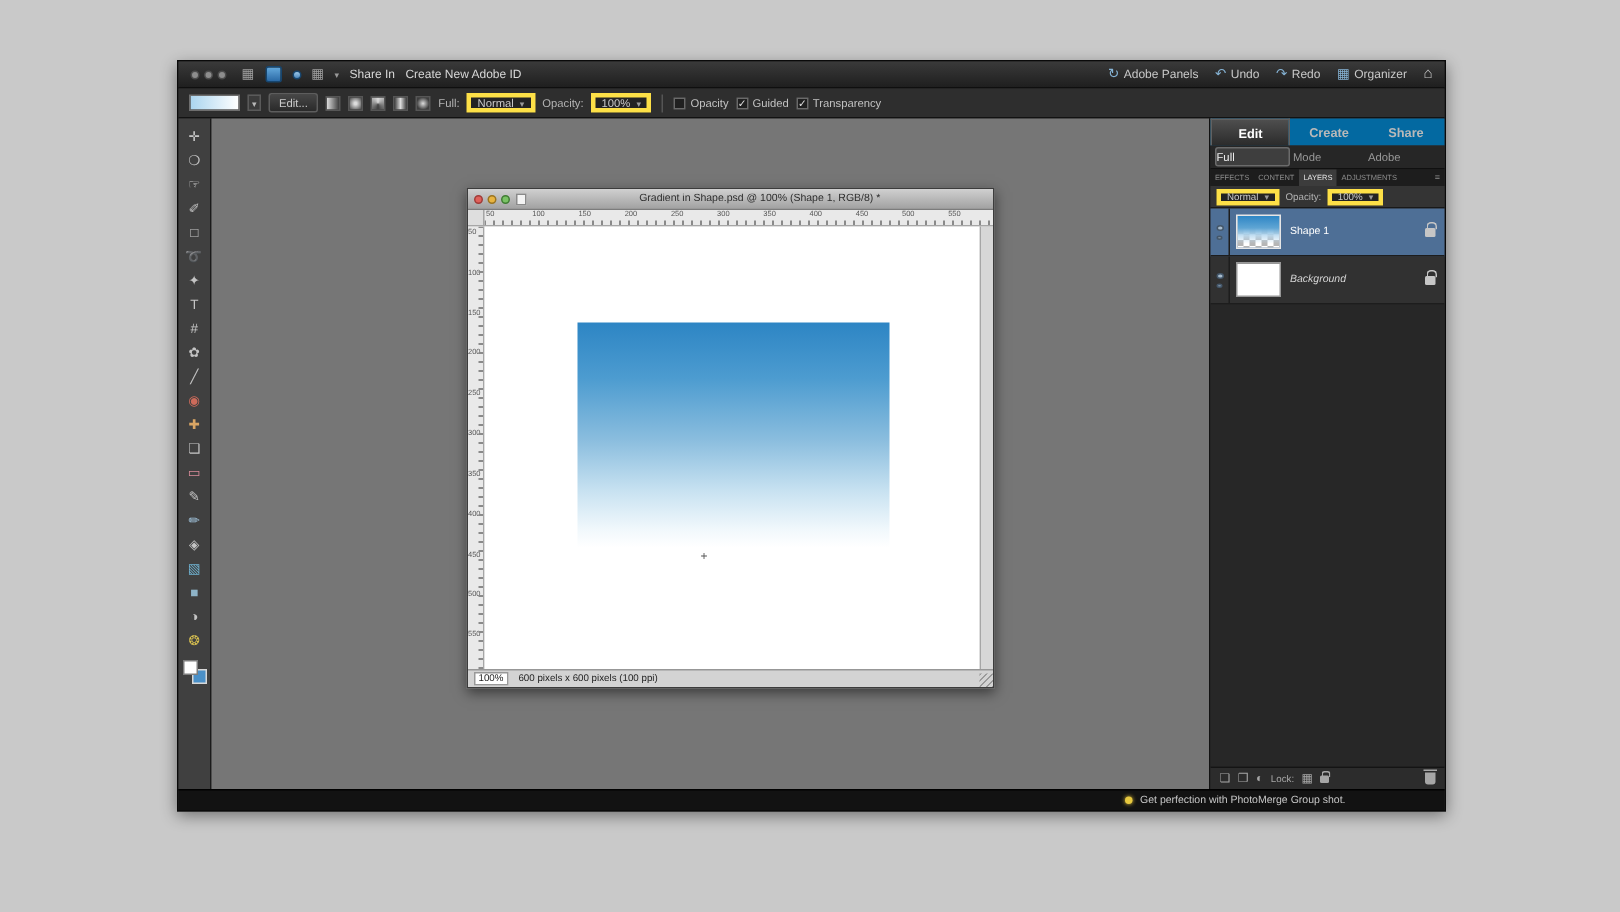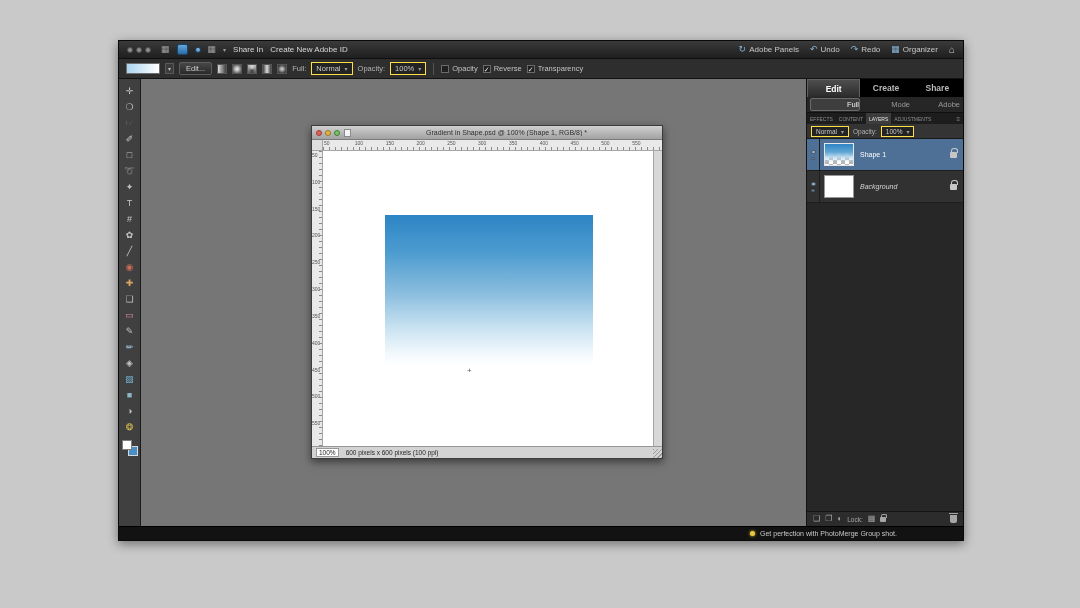--- a/index.html
+++ b/index.html
@@ -33,21 +33,21 @@
                font-size:6px; display:flex; align-items:center; justify-content:center; }
   .btn { background:linear-gradient(#474747,#2a2a2a); border:1px solid #5d5d5d; border-radius:2px;
          color:#cccccc; font-size:7.5px; padding:1px 6px; white-space:nowrap; }
   .grad-type { width:10px; height:10px; border:1px solid #565656; }
   .gt-linear   { background:linear-gradient(90deg,#dcdcdc,#3e3e3e); }
   .gt-radial   { background:radial-gradient(circle,#dcdcdc 15%,#3e3e3e); }
   .gt-angle    { background:conic-gradient(#dcdcdc,#3e3e3e,#dcdcdc); }
   .gt-reflect  { background:linear-gradient(90deg,#3e3e3e,#dcdcdc,#3e3e3e); }
   .gt-diamond  { background:radial-gradient(#dcdcdc 0%,#3e3e3e 75%); }
   .opt-label { font-size:7.5px; color:#b3b3b3; white-space:nowrap; }
-  .drop { display:flex; align-items:center; gap:4px; background:#232323; border:1px solid #fde047;
+  .drop { display:flex; align-items:center; gap:4px; background:#232323; border:3px solid #fde047;
           color:#c9c9c9; font-size:7.5px; padding:0 4px; height:13px; white-space:nowrap; }
   .sep { width:1px; height:12px; background:#555; margin:0 2px; }
   .checkbox-row { display:flex; align-items:center; gap:3px; }
   .cb-box { width:8px; height:8px; background:#202020; border:1px solid #6a6a6a; color:#e0e0e0;
             font-size:7px; line-height:7px; text-align:center; }
   .cb-label { font-size:7.5px; color:#c2c2c2; white-space:nowrap; }
 
   
   .body { flex:1; display:flex; min-height:0; }
 
@@ -96,27 +96,27 @@
 
   .doc-status { height:12px; background:#d3d3d3; border-top:1px solid #979797; display:flex; align-items:center;
                 gap:7px; padding:0 4px; font-size:6.5px; color:#1f1f1f; flex:0 0 auto; position:relative; }
   .zoom-field { background:#fff; border:1px solid #999; padding:0 2px; height:9px; line-height:8px; }
   .resize-grip { position:absolute; right:0; bottom:0; width:9px; height:9px;
                  background:repeating-linear-gradient(135deg,#9a9a9a 0 1px,transparent 1px 3px); }
 
   
   .rightpanel { width:157px; background:#2e2e2e; border-left:1px solid #121212; display:flex;
                 flex-direction:column; flex:0 0 auto; }
-  .rp-tabs { height:18px; background:#000000; display:flex; align-items:stretch; flex:0 0 auto; }
+  .rp-tabs { height:18px; background:#0369a1; display:flex; align-items:stretch; flex:0 0 auto; }
   .rp-tab { flex:1; display:flex; align-items:center; justify-content:center; font-size:8.5px;
             font-weight:bold; color:#b9b9b9; }
   .rp-tab.active { background:linear-gradient(#4e4e4e,#2b2b2b); color:#ffffff; border:1px solid #616161; border-bottom:none; }
   .rp-modes { height:16px; background:#262626; border-bottom:1px solid #101010; display:flex;
               align-items:center; padding:0 3px; gap:2px; flex:0 0 auto; }
-  .rp-mode { flex:1; text-align:right; font-size:7.5px; color:#999; padding:1px 0; }
+  .rp-mode { flex:1; text-align:left; font-size:7.5px; color:#999; padding:1px 0; }
   .rp-mode.active { background:#3e3e3e; border:1px solid #6b6b6b; border-radius:2px; color:#eeeeee; }
   .rp-paneltabs { height:11px; background:#1d1d1d; display:flex; align-items:stretch; flex:0 0 auto; }
   .rp-ptab { padding:0 3px; font-size:5px; color:#8d8d8d; display:flex; align-items:center; white-space:nowrap; }
   .rp-ptab.active { background:#3c3c3c; color:#e5e5e5; }
   .rp-pmenu { margin-left:auto; color:#8d8d8d; font-size:6px; display:flex; align-items:center; padding-right:3px; }
   .rp-blend { height:15px; background:#343434; border-bottom:1px solid #191919; display:flex;
               align-items:center; gap:4px; padding:0 4px; flex:0 0 auto; }
   .rp-blend .drop { height:11px; font-size:6.5px; }
   .rp-blend .opt-label { font-size:6.5px; }
 
@@ -215,21 +215,21 @@
       <span>100%</span>
       <span class="caret">▾</span>
     </span>
     <span class="sep"></span>
     <span class="checkbox-row">
       <span class="cb-box"></span>
       <span class="cb-label">Opacity</span>
     </span>
     <span class="checkbox-row">
       <span class="cb-box">✓</span>
-      <span class="cb-label">Reverse</span>
+      <span class="cb-label">Guided</span>
     </span>
     <span class="checkbox-row">
       <span class="cb-box">✓</span>
       <span class="cb-label">Transparency</span>
     </span>
   </div>
 
   <div class="body">
 
     <div class="toolbar">

